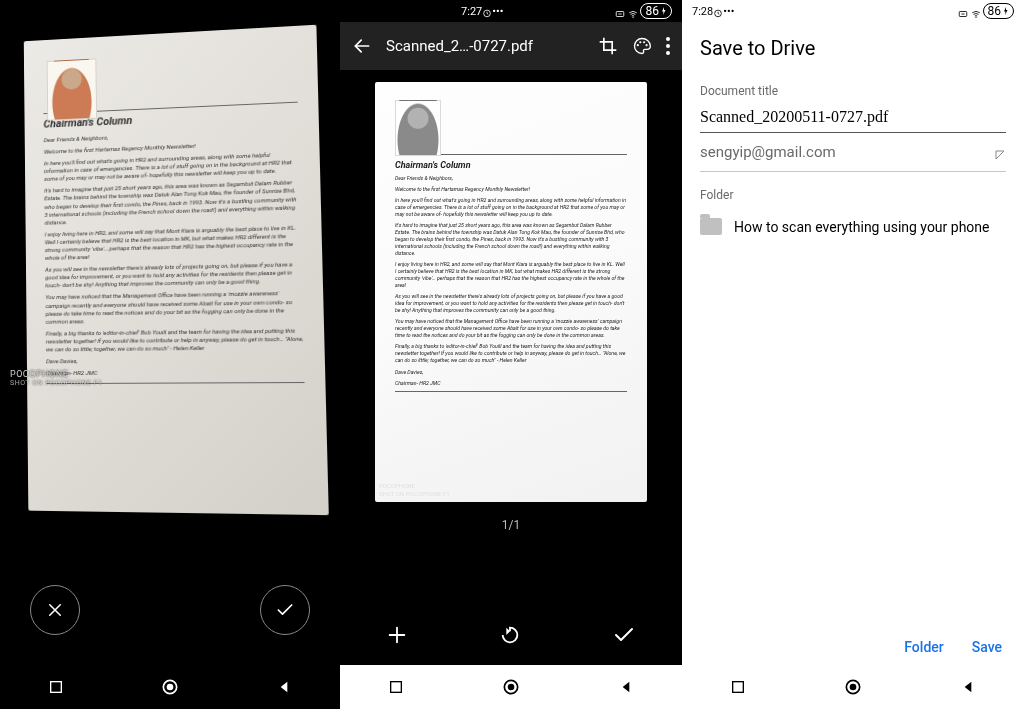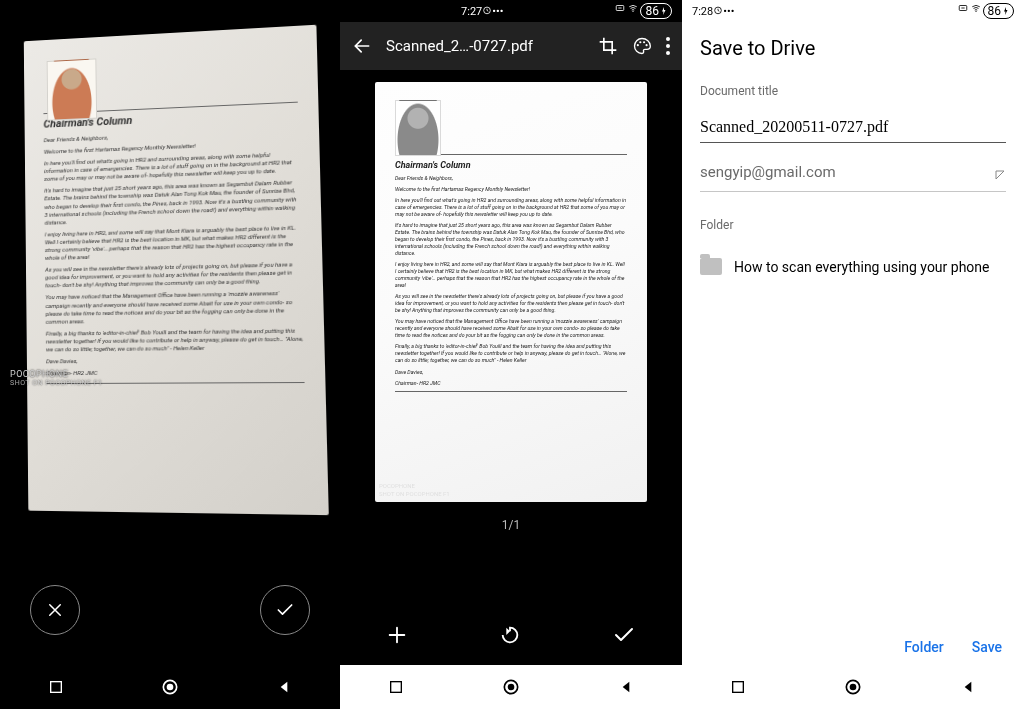--- a/index.html
+++ b/index.html
@@ -6,21 +6,21 @@
 body { width: 1024px; height: 709px; display: flex; background: #fff; overflow: hidden; }
 .panel { position: relative; height: 709px; display: flex; flex-direction: column; }
 .p1 { width: 340px; background: #000; }
 .p2 { width: 342px; background: #000; }
 .p3 { width: 342px; background: #fff; }
 
 
 .statusbar { height: 22px; display: flex; justify-content: space-between; align-items: center; padding: 0 10px; font-size: 11px; }
 .sb-black { background: #000; color: #fff; }
 .sb-white { background: #fff; color: #000; }
-.sb-left, .sb-right { display: flex; align-items: flex-start; }
+.sb-left, .sb-right { display: flex; align-items: flex-end; }
 .bat-pill { border: 1px solid currentColor; border-radius: 8px; padding: 0 4px; font-size: 12px; display: inline-flex; align-items: center; gap: 2px; }
 
 
 .paper-wrap { flex: 1; position: relative; overflow: hidden; }
 .paper1 {
   position: absolute; top: 30px; left: 22px; width: 298px; height: 480px;
   background: linear-gradient(135deg,#eceae6 0%,#e1ded8 50%,#d3d0ca 100%);
   border-radius: 2px; box-shadow: -3px -3px 6px rgba(0,0,0,.6),0 0 10px rgba(0,0,0,.7);
   transform: perspective(700px) rotateX(2deg) rotateY(-6deg) rotateZ(-1deg);
   padding: 74px 20px 20px 20px;
@@ -61,21 +61,21 @@
   padding: 70px 20px 16px 20px;
   color: #222; font-size: 5.2px; line-height: 1.35;
 }
 .paper2 .photo-portrait { top: 18px; left: 20px; width: 46px; height: 56px; filter: grayscale(1) contrast(1.1); }
 .page-ind { color: #bbb; font-size: 12px; margin-top: 16px; }
 .p2-actions { height: 60px; display: flex; align-items: center; justify-content: space-around; color: #fff; }
 .wm2 { position:absolute; left:4px; bottom:4px; color:#d8d8d8; font-size:6px; opacity:.75; }
 
 
 .appbar3 { padding: 14px 18px 10px; color: #000; font-size: 20px; font-weight: 400; }
-.form { padding: 0 18px; display: flex; flex-direction: column; gap: 12px; }
+.form { padding: 0 18px; display: flex; flex-direction: column; gap: 2px; }
 .form label { font-size: 12px; color: #6a6a6a; margin-top: 14px; margin-bottom: 4px; }
 .doc-title { font-size: 16px; color: #000; padding: 4px 0 6px; border: none; border-bottom: 1px solid #555; width: 100%; outline: none; font-family: Liberation Serif, serif; }
 .account-row { display:flex; justify-content:space-between; align-items:flex-end; padding: 8px 0 10px; border-bottom: 1px solid #c6c6c6; color:#6a6a6a; font-size: 15px; }
 .folder-row { display: flex; align-items: center; gap: 12px; font-size: 14px; color: #000; padding-top: 10px; }
 .folder-ic { width: 22px; height: 17px; background: #c0c0c0; border-radius: 2px; position: relative; }
 .folder-ic::before { content:""; position:absolute; top:-4px; left:0; width:10px; height:4px; background:#c0c0c0; border-radius:2px 2px 0 0; }
 .p3-fill { flex: 1; }
 .p3-actions { display: flex; justify-content: flex-end; gap: 28px; padding: 0 22px 10px; font-size: 14px; font-weight: 500; color: #1a73e8; }
 
 

